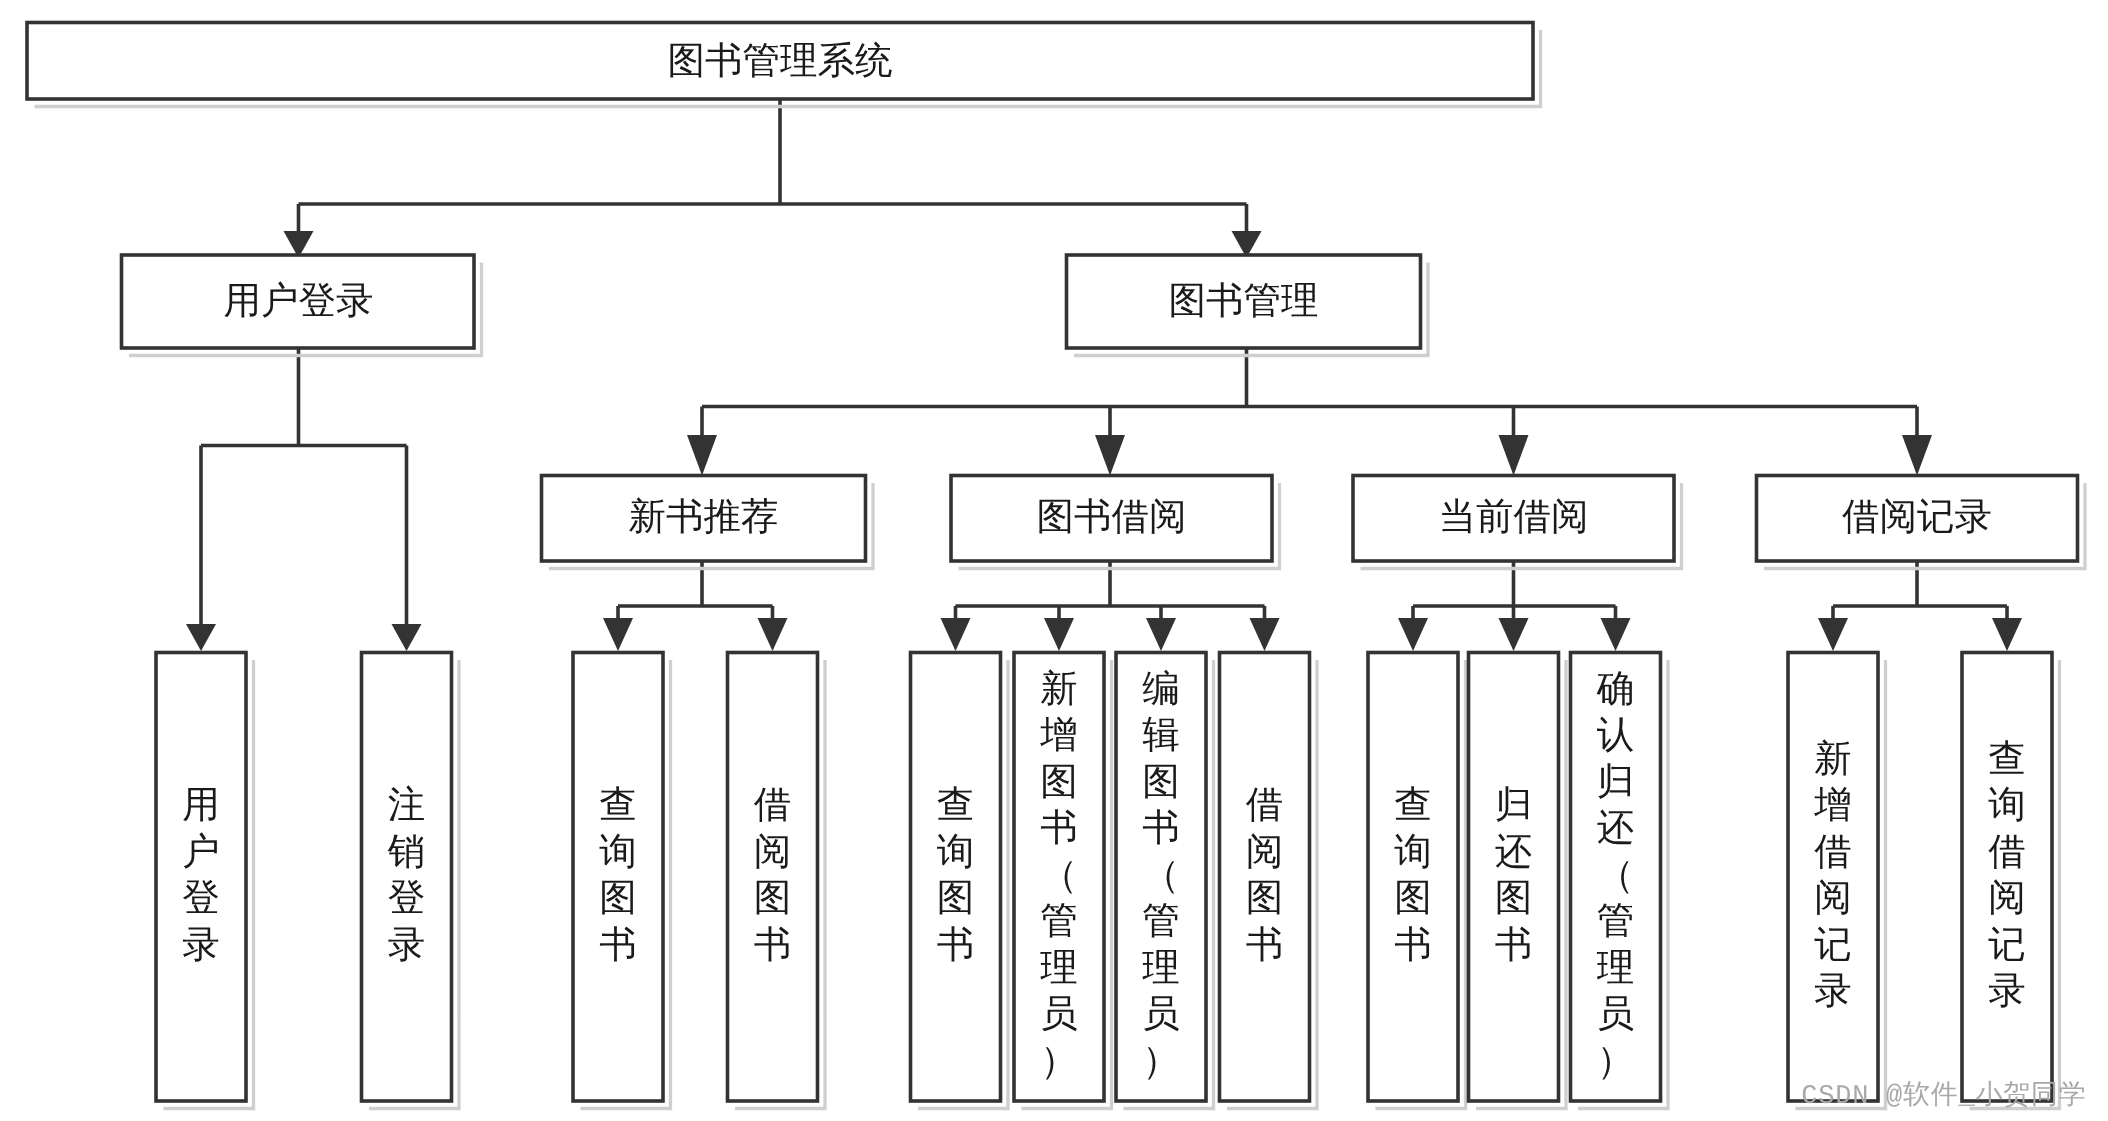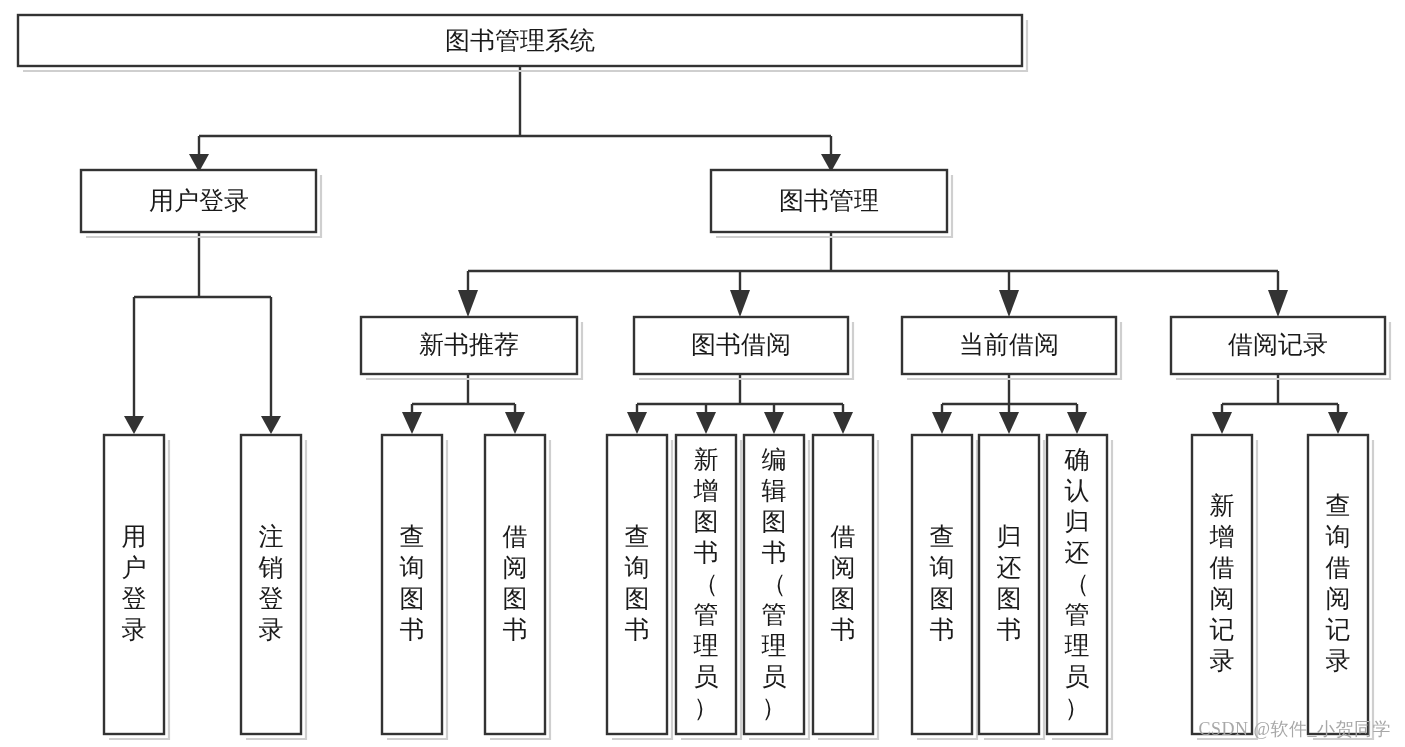--- a/index.html
+++ b/index.html
@@ -56,21 +56,21 @@
   .node-label-v {
     fill: #1a1a1a;
     font-family: "DejaVu Sans", "Liberation Sans", sans-serif;
     font-size: 25px;
     text-anchor: middle;
   }
   .watermark {
     position: absolute;
     right: 14px;
     bottom: 6px;
-    font-family: Liberation Serif, serif;
+    font-family: Liberation Mono, monospace;
     font-size: 18px;
     color: #a8a8a8;
     letter-spacing: 0.5px;
     white-space: nowrap;
     pointer-events: none;
   }
 </style>
 </head>
 <body>
 

